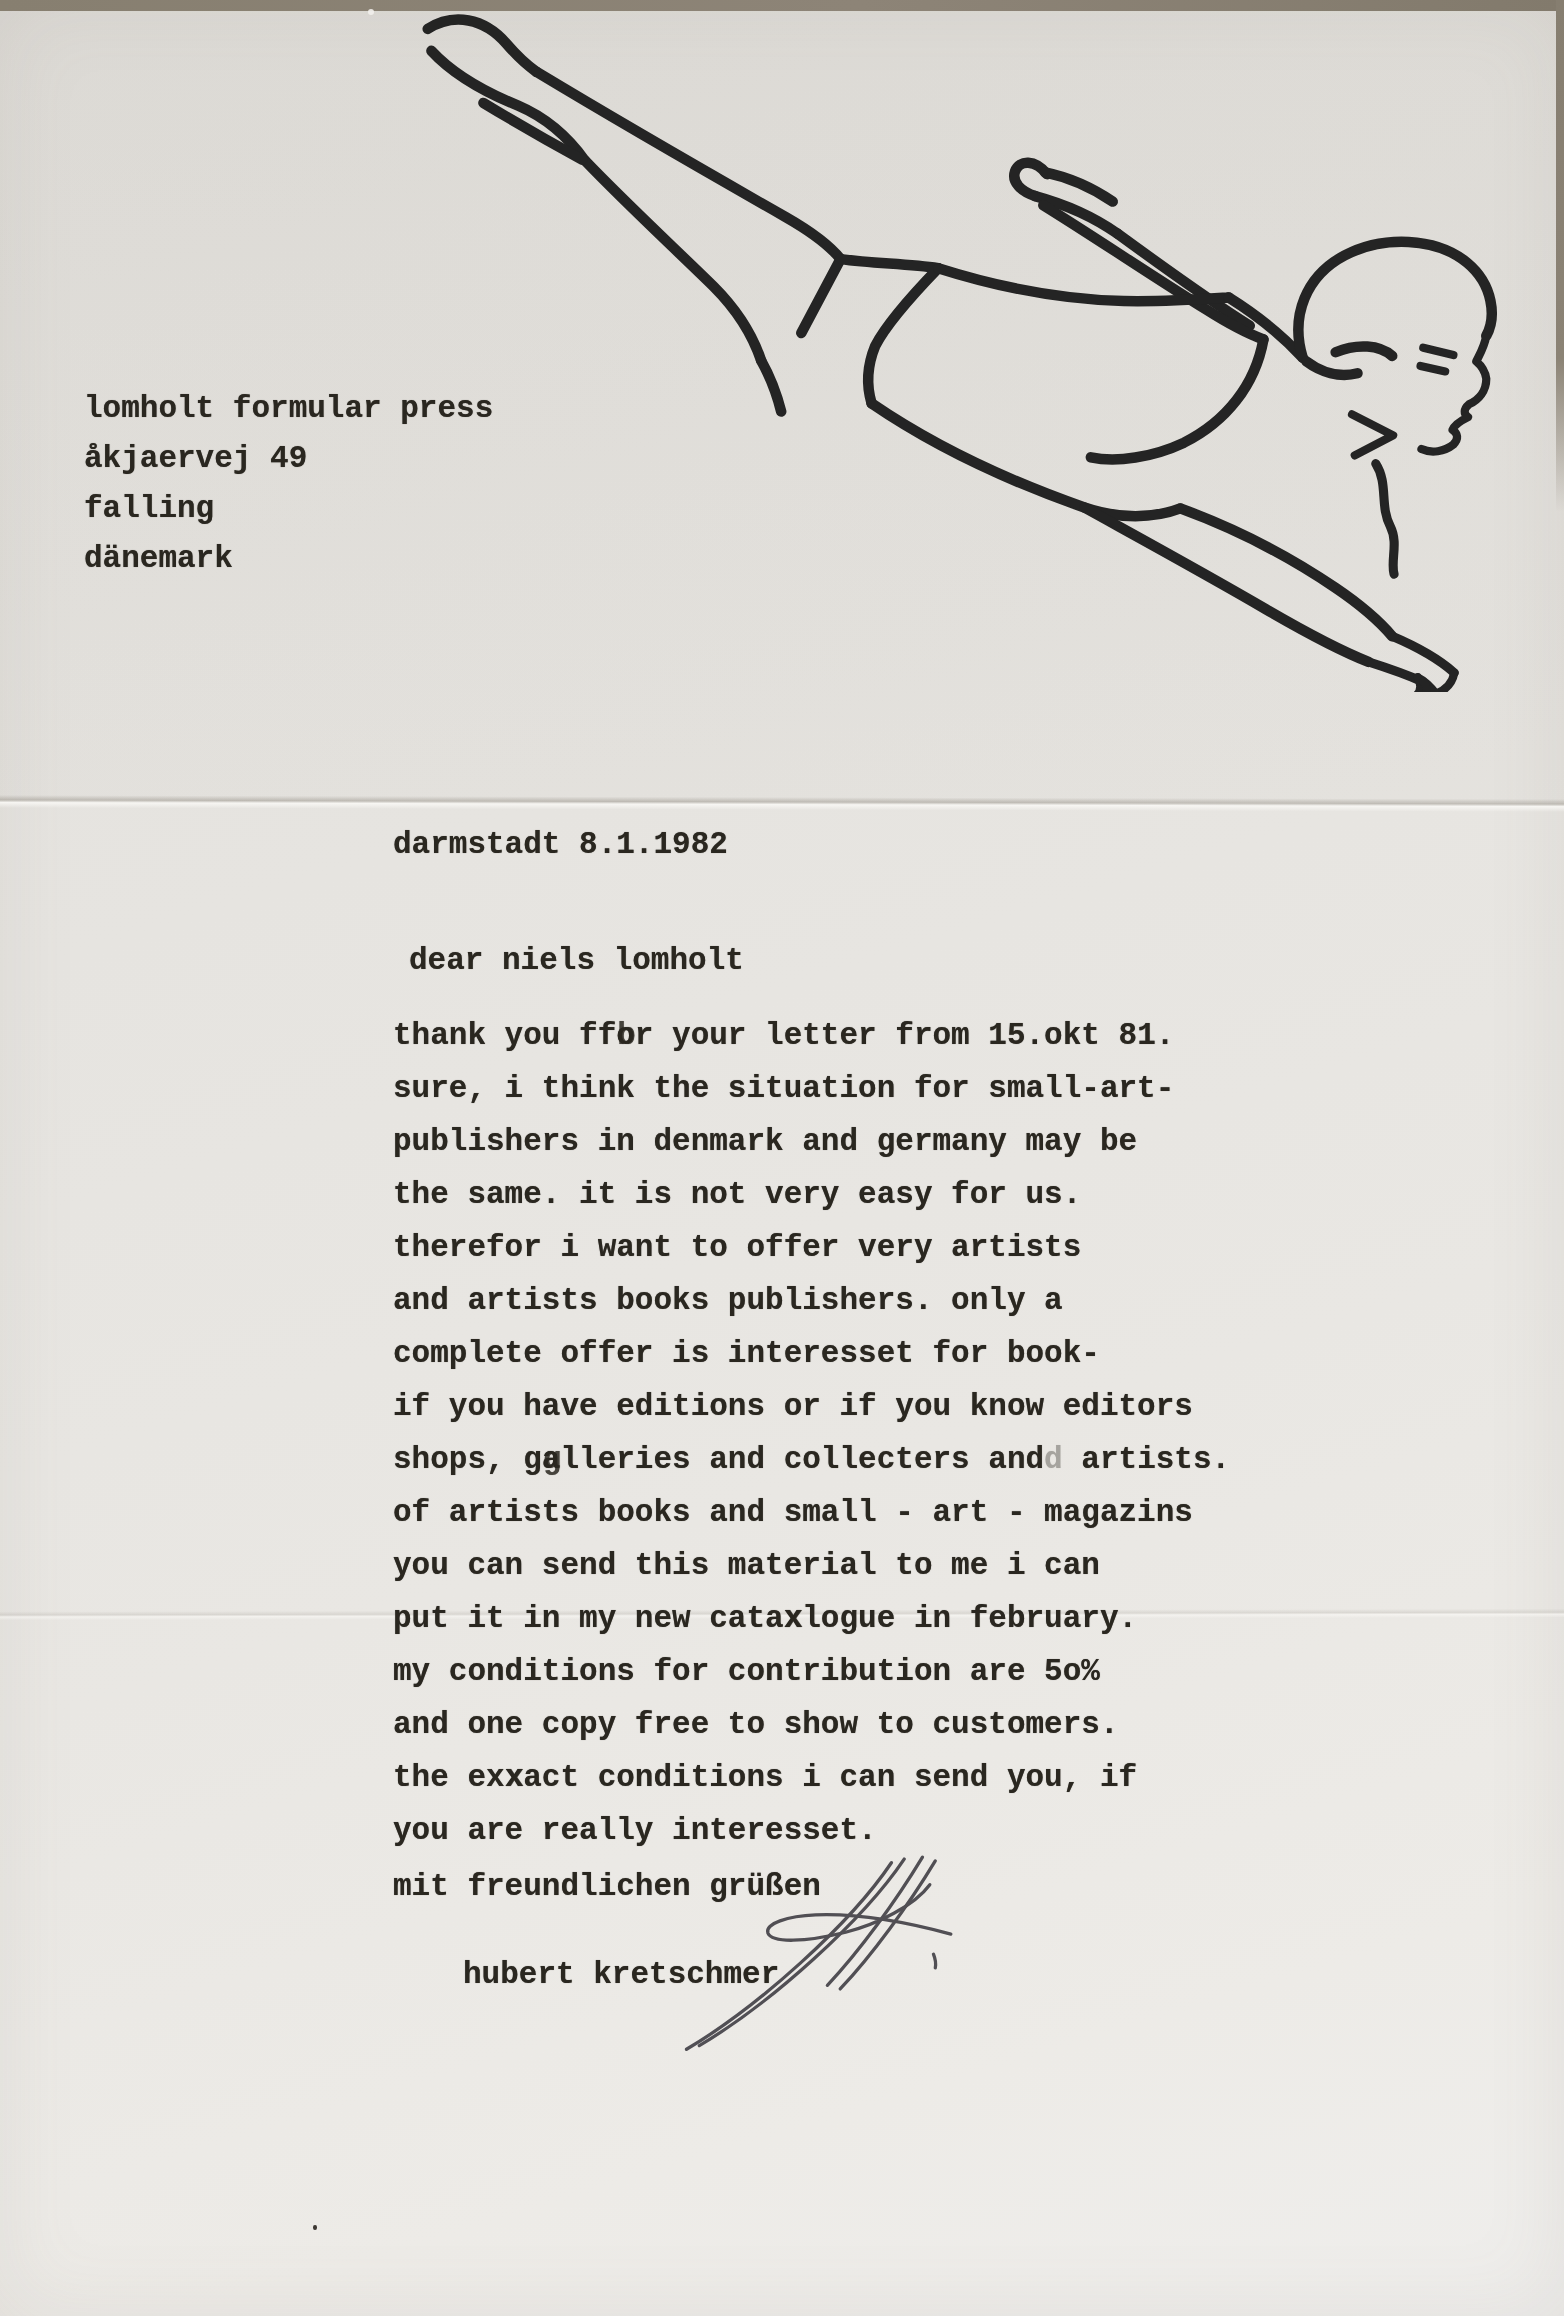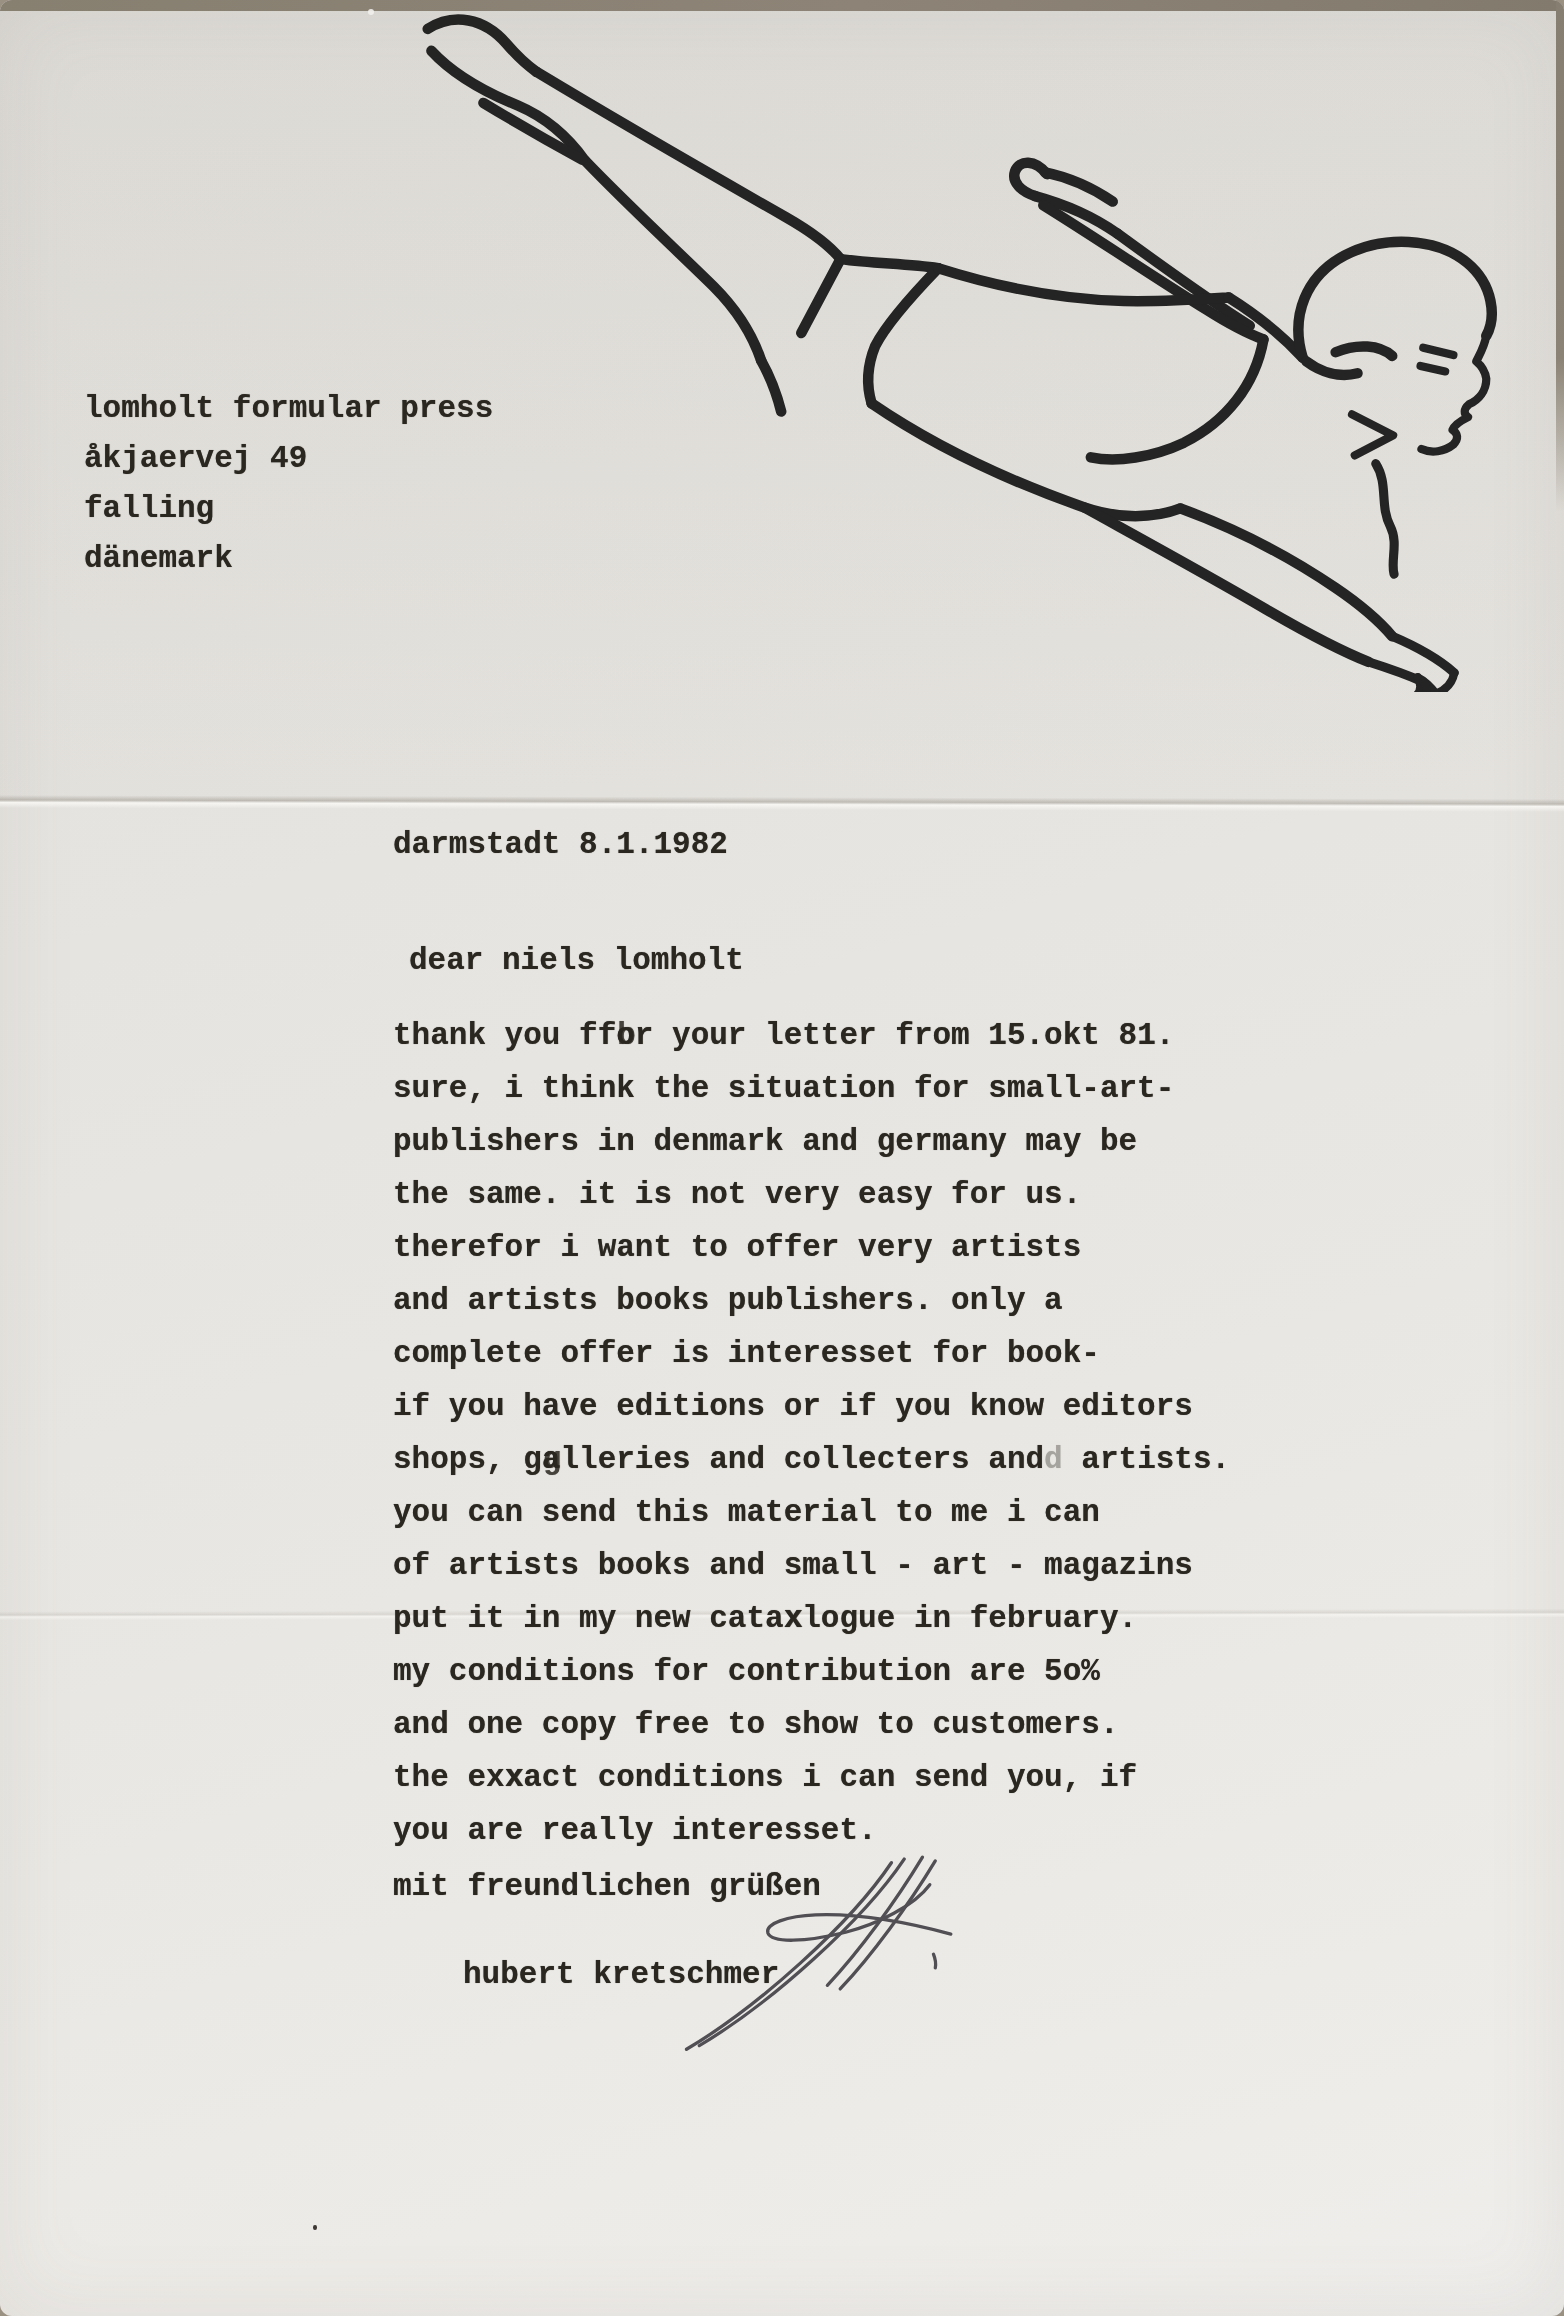--- a/index.html
+++ b/index.html
@@ -1,20 +1,19 @@
 <!DOCTYPE html>
 <html style="font-size:14.6px"><head>
 <meta charset="utf-8">
 <title>document</title>
 <style>
   html,body{margin:0;padding:0;background:#9a9183;}
   .canvas{
     position:relative;width:1564px;height:2316px;overflow:hidden;
     font-family:"Liberation Mono", monospace;
-    border-radius:12px;
   }
   .paper{
     position:absolute;inset:0;
     background:linear-gradient(163deg,#e3e1dd 0%,#e6e4e0 35%,#e9e7e3 62%,#edebe7 85%,#efeeec 100%);
     box-shadow:inset 0 0 82px rgba(120,112,100,0.10);
   }
   .shade-top{
     position:absolute;left:0;top:0;width:100%;height:802px;
     background:linear-gradient(to bottom,rgba(175,170,160,0.14),rgba(175,170,160,0.05));
   }
@@ -116,22 +115,22 @@
   <div class="body-block typed">
       <div class="typed-line">thank you ff<span class="os"><span class="b">o</span><span class="o">b</span></span>r your letter from 15.okt 81.</div>
       <div class="typed-line">sure, i think the situation for small-art-</div>
       <div class="typed-line">publishers in denmark and germany may be</div>
       <div class="typed-line">the same. it is not very easy for us.</div>
       <div class="typed-line">therefor i want to offer very artists</div>
       <div class="typed-line">and artists books publishers. only a</div>
       <div class="typed-line">complete offer is interesset for book-</div>
       <div class="typed-line">if you have editions or if you know editors</div>
       <div class="typed-line">shops, g<span class="os"><span class="b">a</span><span class="o">g</span></span>lleries and collecters and<span class="ghost">d</span> artists.</div>
+      <div class="typed-line">of artists books and small - art - magazins</div>
       <div class="typed-line">you can send this material to me i can</div>
-      <div class="typed-line">of artists books and small - art - magazins</div>
       <div class="typed-line">put it in my new cata<span class="os"><span class="b">x</span><span class="o">x</span></span>logue in february.</div>
       <div class="typed-line">my conditions for contribution are 5o%</div>
       <div class="typed-line">and one copy free to show to customers.</div>
       <div class="typed-line">the ex<span class="os"><span class="b">x</span><span class="o">x</span></span>act conditions i can send you, if</div>
       <div class="typed-line">you are really interesset.</div>
     </div>
 
   <div class="closing typed">mit freundlichen grüßen</div>
 
   <div class="signer typed">hubert kretschmer</div>

